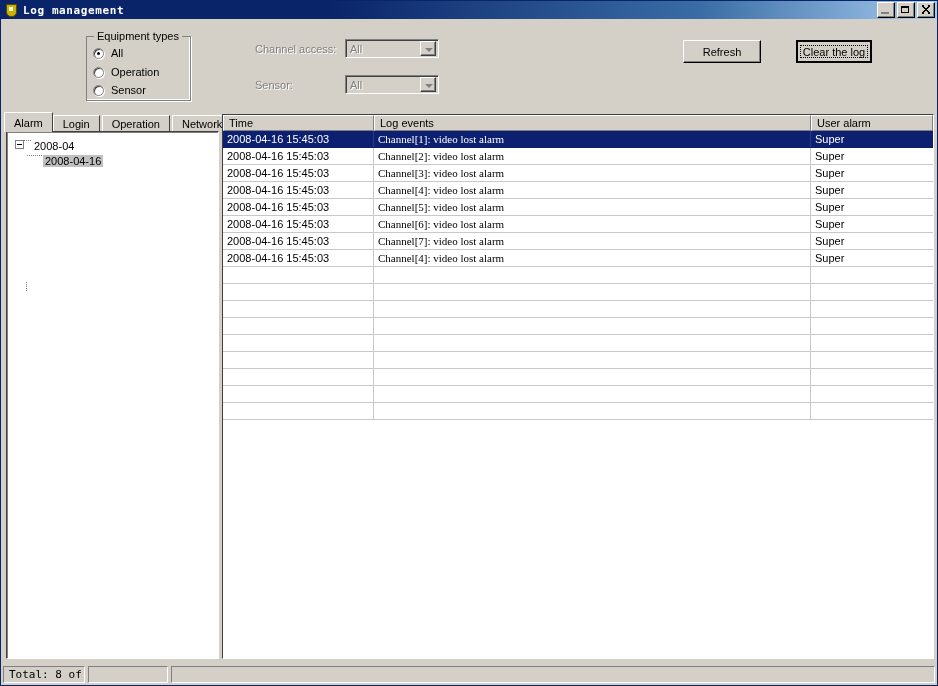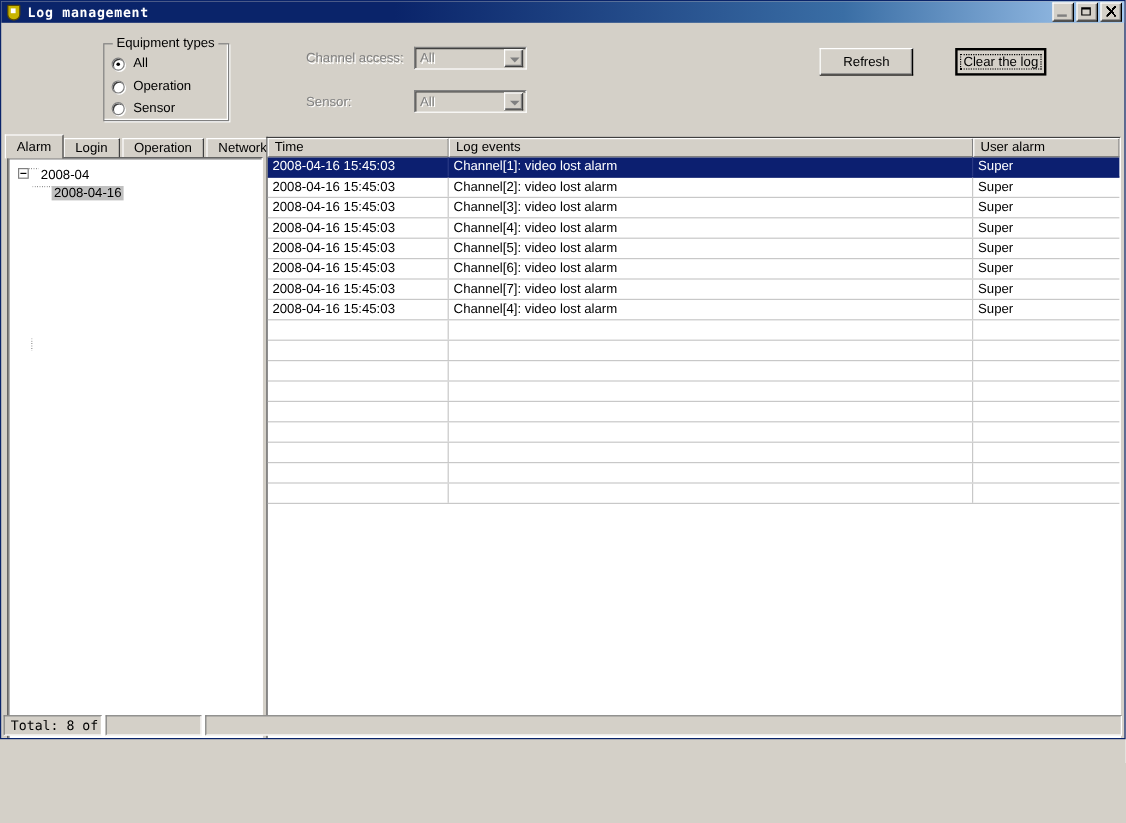--- a/index.html
+++ b/index.html
@@ -4,21 +4,21 @@
 <style>
   html,body{margin:0;padding:0;}
   body{
     width:938px;height:686px;overflow:hidden;
     background:#d4d0c8;
     font-family:"Liberation Sans", sans-serif;
     font-size:11px;
     color:#000;
     -webkit-font-smoothing:none;
   }
-  #app{position:relative;width:938px;height:616px;background:#d4d0c8;
+  #app{position:relative;width:938px;height:686px;background:#d4d0c8;
        border:1px solid #0a246a;box-sizing:border-box;overflow:hidden;}
 
   
   #titlebar{position:absolute;left:0;top:0;width:936px;height:18px;
     background:linear-gradient(to right,#0a246a 0%,#0a246a 35%,#3a6ea5 75%,#a6caf0 100%);
     display:flex;align-items:center;}
   #title-icon{width:14px;height:14px;margin-left:3px;margin-right:5px;position:relative;flex:none;}
   #title-icon .sh{position:absolute;left:2px;top:1px;width:9px;height:11px;
     background:#c8b400;border:1px solid #5a4a00;
     border-radius:1px 1px 5px 5px;}
@@ -112,21 +112,21 @@
     border-top:1px solid #fff;border-left:1px solid #fff;
     border-right:1px solid #808080;border-bottom:1px solid #808080;}
   .hcell.c0{width:151px;}
   .hcell.c1{width:437px;}
   .hcell.c2{flex:1;}
   .lrow{display:flex;height:17px;box-sizing:border-box;border-bottom:1px solid #c8c8c8;}
   .lrow.sel{background:#0c1f70;color:#fff;border-bottom:1px solid #0c1f70;}
   .lcell{box-sizing:border-box;font-size:11px;display:flex;align-items:center;
     padding-left:4px;white-space:nowrap;overflow:hidden;}
   .lcell.c0{width:151px;border-right:1px solid #c8c8c8;}
-  .lcell.c1{width:437px;border-right:1px solid #c8c8c8;}
+  .lcell.c1{width:437px;border-right:1px solid #c8c8c8;font-family:Liberation Serif, serif;}
   .lcell.c2{flex:1;}
   .lrow.sel .lcell.c0,.lrow.sel .lcell.c1{border-right:1px solid #2a3a85;}
 
   
   #statusbar{position:absolute;left:2px;bottom:2px;width:932px;height:18px;display:flex;align-items:center;gap:3px;}
   .spanel{height:17px;box-sizing:border-box;background:#d4d0c8;
     border-top:1px solid #808080;border-left:1px solid #808080;
     border-right:1px solid #fff;border-bottom:1px solid #fff;
     display:flex;align-items:center;padding-left:5px;
     font-family:"DejaVu Sans Mono","Liberation Mono",monospace;font-size:11px;}

